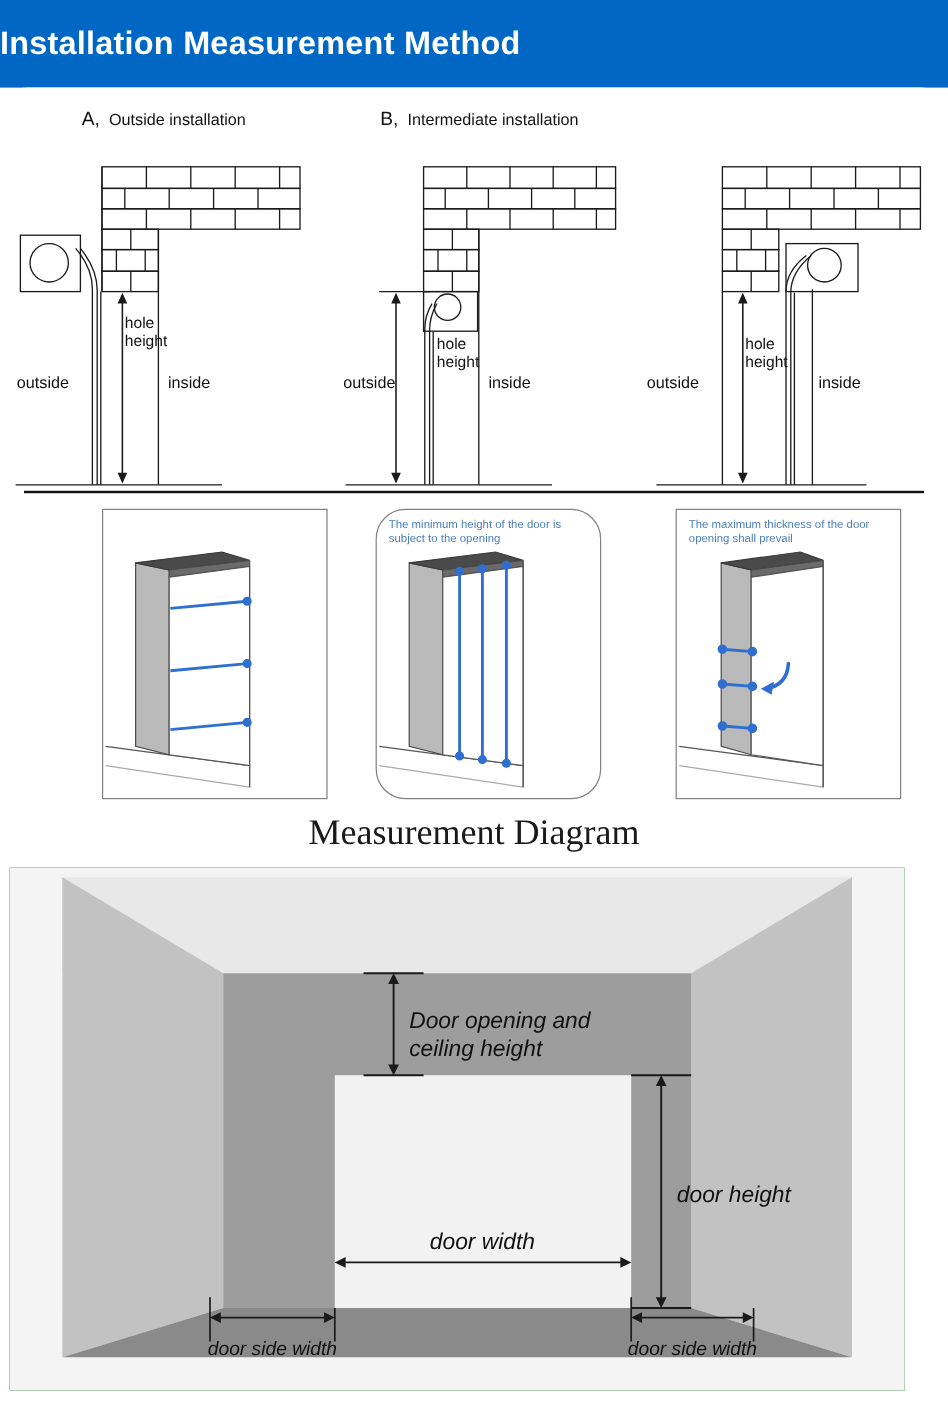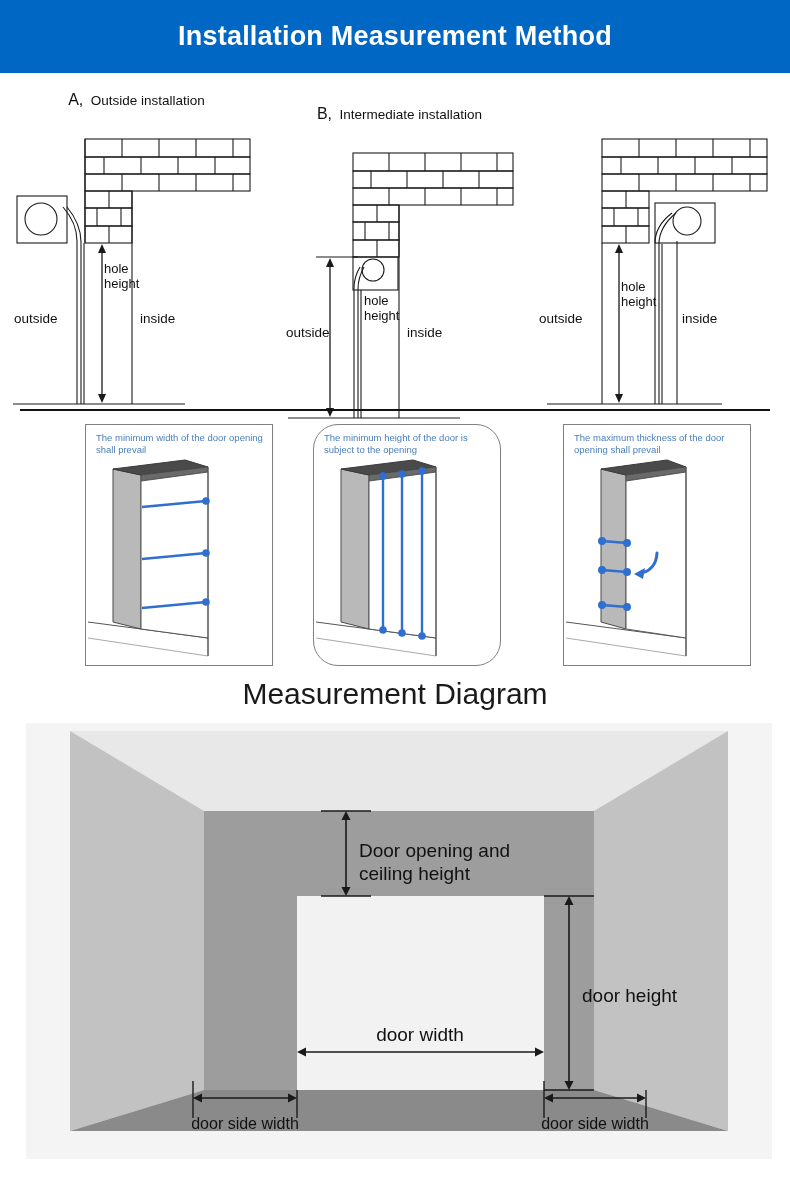--- a/index.html
+++ b/index.html
@@ -9,31 +9,31 @@
     background: #ffffff;
     font-family: "Liberation Sans", sans-serif;
     overflow: hidden;
     position: relative;
   }
 
   
   .header-bar {
     position:absolute; left:0; top:0; width:790px; height:73px;
     background:#0068c4;
-    display:flex; align-items:center; justify-content:center;
+    display:flex; align-items:center; justify-content:flex-start;
   }
   .header-title {
     color:#ffffff; font-size:27px; font-weight:bold; letter-spacing:.2px;
   }
 
   
   .sec1 { position:absolute; left:0; top:73px; width:790px; height:337px; background:#fff;border-radius:22px; }
   .sec1-col { position:absolute; top:0; width:263px; height:337px; }
   .sec1-col.c1 { left:5px; }
-  .sec1-col.c2 { left:268px;margin-top:14px; }
+  .sec1-col.c2 { left:268px; }
   .sec1-col.c3 { left:527px; }
   .sec1-caption {
     position:absolute; top:18px; left:0; width:263px;
     text-align:center; font-size:13.5px; color:#111;
     white-space:nowrap;
   }
   .sec1-caption .letter { font-size:16px; }
   .sec1-svg { position:absolute; left:0; top:38px; }
 
   .divider {
@@ -53,27 +53,28 @@
   .panel-caption {
     position:absolute; left:10px; top:7px; width:170px;
     color:#4a7ebb; font-size:9.5px; line-height:11.5px;
   }
   .panel-svg { position:absolute; left:0; top:0; }
 
   
   .md-title {
     position:absolute; left:0; top:677px; width:790px;
     text-align:center; font-size:30px; color:#1a1a1a;
-    font-family:Liberation Sans, sans-serif; font-weight:normal;
+    font-family:Liberation Serif, serif; font-weight:normal;
   }
 
   
   .sec3 {
-    position:absolute; left:26px; top:723px; width:746px; height:436px;
+    position:absolute; left:8px; top:723px; width:746px; height:436px;
     background:#15803d;
+    font-style:italic;
   }
   .garage-svg { position:absolute; left:0; top:0; }
 
   .lbl { font-family:"Liberation Sans", sans-serif; fill:#111; }
 </style>
 </head>
 <body>
 
 <div class="header-bar">
   <div class="header-title">Installation Measurement Method</div>
@@ -242,24 +243,20 @@
       <text class="lbl" x="155" y="212" font-size="13.5">inside</text>
     </svg>
   </div>
 </div>
 
 <div class="divider"></div>
 
 <div class="sec2">
 
   <div class="door-panel p1">
-    <div class="panel-caption">
-      <span>The minimum width of the door</span>
-      <span>opening shall prevail</span>
-    </div>
     <svg class="panel-svg" width="186" height="240" viewBox="0 0 186 240">
 
       <line x1="2" y1="197" x2="55" y2="204" stroke="#555" stroke-width="1"></line>
       <line x1="55" y1="204" x2="122" y2="213" stroke="#555" stroke-width="1"></line>
       <line x1="122" y1="213" x2="122" y2="231" stroke="#555" stroke-width="1"></line>
       <line x1="2" y1="213" x2="122" y2="231" stroke="#aaa" stroke-width="1"></line>
 
       <polygon points="27,44 55,50 55,204 27,197" fill="#b9b9b9" stroke="#4a4a4a" stroke-width="1"></polygon>
 
       <polygon points="27,44 55,50 122,42 99,35" fill="#4a4a4a" stroke="#3a3a3a" stroke-width="1"></polygon>

